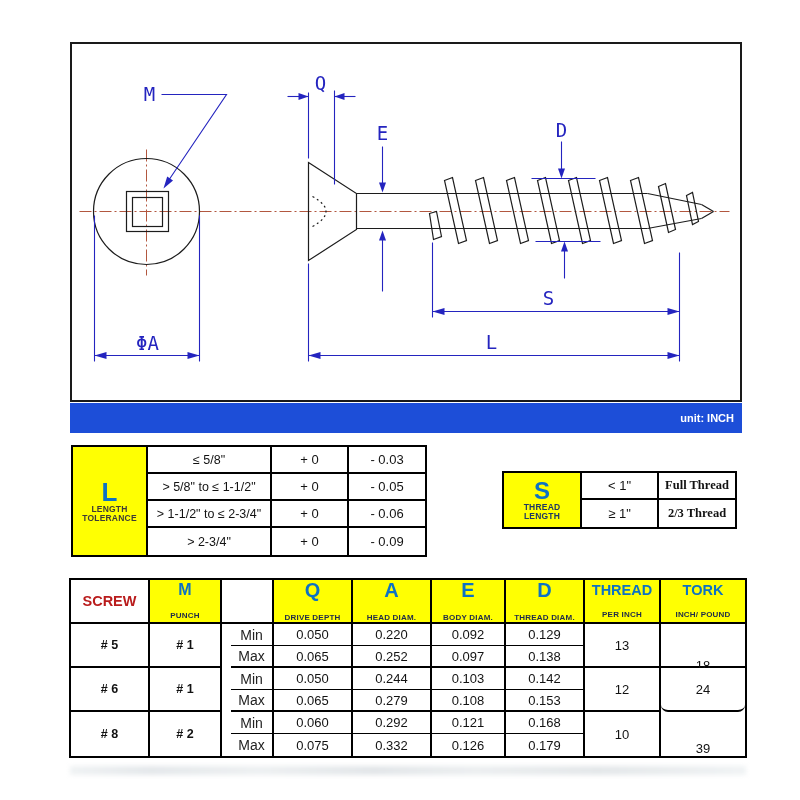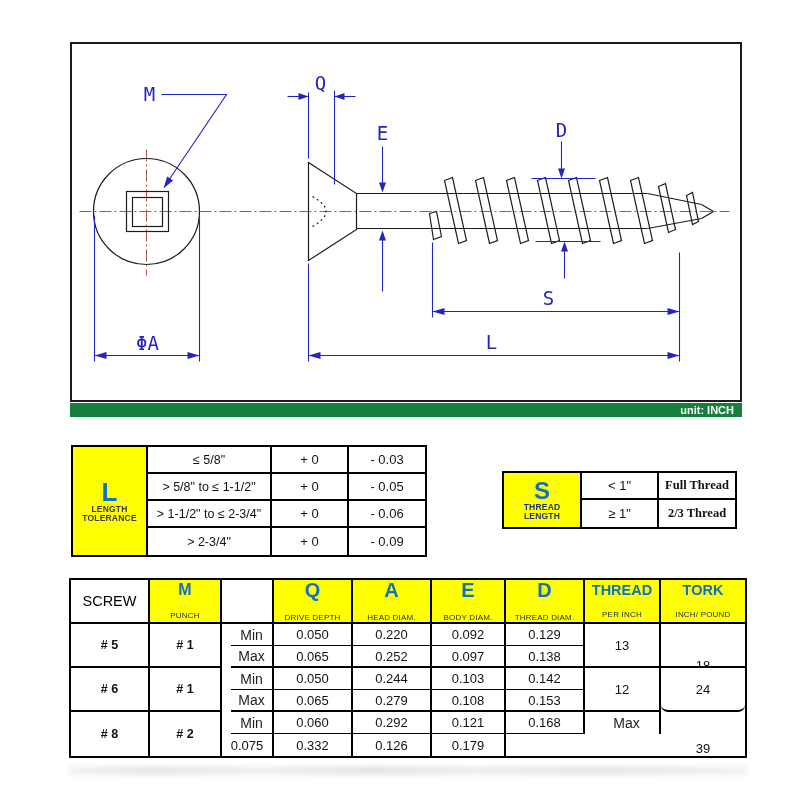--- a/index.html
+++ b/index.html
@@ -3,22 +3,22 @@
 <meta charset="utf-8">
 <style>
   html,body{margin:0;padding:0;background:#fff;}
   .page{position:relative;width:800px;height:800px;background:#fff;
         font-family:"Liberation Sans",sans-serif;overflow:hidden;}
 
   
   .drawing-box{position:absolute;left:70px;top:42px;width:672px;height:360px;
                border:2.5px solid #1a1a1a;box-sizing:border-box;background:#fff;}
   .drawing-box svg{display:block;}
-  .unit-bar{position:absolute;left:70px;top:403px;width:672px;height:14px;
-            background:#15803d;box-sizing:border-box;display:flex;align-items:center;
+  .unit-bar{position:absolute;left:70px;top:403px;width:672px;height:30px;
+            background:#1d4ed8;box-sizing:border-box;display:flex;align-items:center;
             justify-content:flex-end;padding-right:8px;}
   .unit-bar span{color:#fff;font-size:11px;font-weight:bold;}
 
   
   .cell{display:flex;align-items:center;justify-content:center;box-sizing:border-box;
         background:#fff;color:#121212;}
   .yellow{background:#ffff02;}
   .br2{border-right:2px solid #000;}
   .bb2{border-bottom:2px solid #000;}
   .bb1{border-bottom:1.4px solid #000;}
@@ -42,22 +42,22 @@
   .s-val{font-size:12.5px;font-weight:bold;font-family:Liberation Serif, serif;}
 
   
   .main-table{position:absolute;left:69px;top:578px;display:grid;
               grid-template-columns:79px 72px 52px 79px 79px 74px 79px 76px 84px;
               grid-template-rows:44px repeat(6,22px);
               border:2.5px solid #000;}
   .hdr{flex-direction:column;line-height:1;gap:2px;}
   .hdr-big{color:#0d72c4;font-weight:bold;font-size:20px;}
   .hdr-big.md{font-size:14.5px;}
-  .hdr-sub{font-size:8px;font-weight:normal;color:#1e2a4a;letter-spacing:.2px;margin-top:12px;}
-  .screw-hdr{color:#000000;font-weight:normal;font-size:14.5px;}
+  .hdr-sub{font-size:8px;font-weight:bold;color:#1e2a4a;letter-spacing:.2px;margin-top:12px;}
+  .screw-hdr{color:#b91c1c;font-weight:bold;font-size:14.5px;}
   .num{font-size:13px;}
   .minmax{font-size:14px;color:#222;margin-left:9px;}
   .screwno{font-size:12.5px;font-weight:bold;}
 
   
   .blur-strip{position:absolute;left:70px;top:766px;width:676px;height:9px;
               background:linear-gradient(90deg,#e9edef 0%,#d9dee2 12%,#e6eaec 28%,
                           #d6dbdf 45%,#e4e8ea 60%,#d8dde0 78%,#eaeef0 100%);
               filter:blur(2px);opacity:.7;}
 
@@ -271,20 +271,21 @@
     <div class="cell br2 bb2 num">0.108</div>
     <div class="cell br2 bb2 num">0.153</div>
 
     <div class="cell br2 screwno" style="grid-area:6/1/8/2;"># 8</div>
     <div class="cell br2 screwno" style="grid-area:6/2/8/3;"># 2</div>
     <div class="cell br2 bb1 minmax">Min</div>
     <div class="cell br2 bb1 num">0.060</div>
     <div class="cell br2 bb1 num">0.292</div>
     <div class="cell br2 bb1 num">0.121</div>
     <div class="cell br2 bb1 num">0.168</div>
+    <div class="cell br2 num" style="grid-area:6/8/8/9;">10</div>
     <div class="cell num" style="grid-area:6/9/8/10;margin-top:28px;">39</div>
     <div class="cell br2 minmax">Max</div>
     <div class="cell br2 num">0.075</div>
     <div class="cell br2 num">0.332</div>
     <div class="cell br2 num">0.126</div>
     <div class="cell br2 num">0.179</div>
   </div>
 
   <div class="blur-strip"></div>
 

